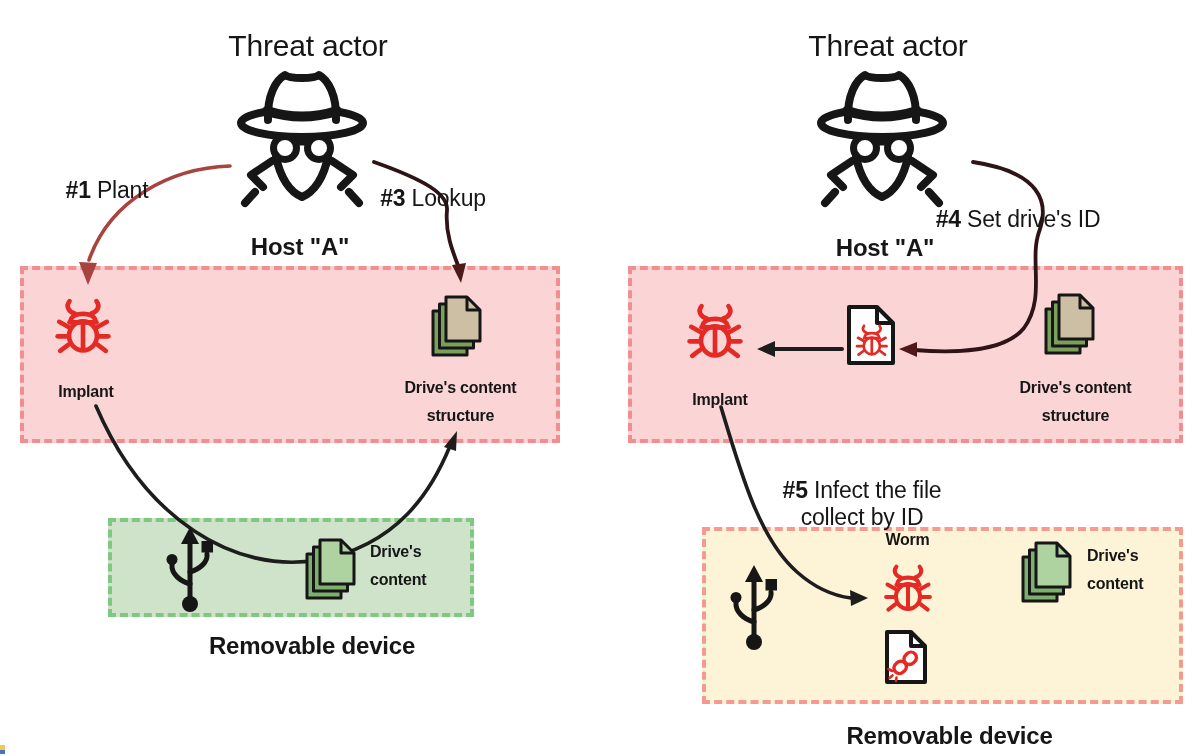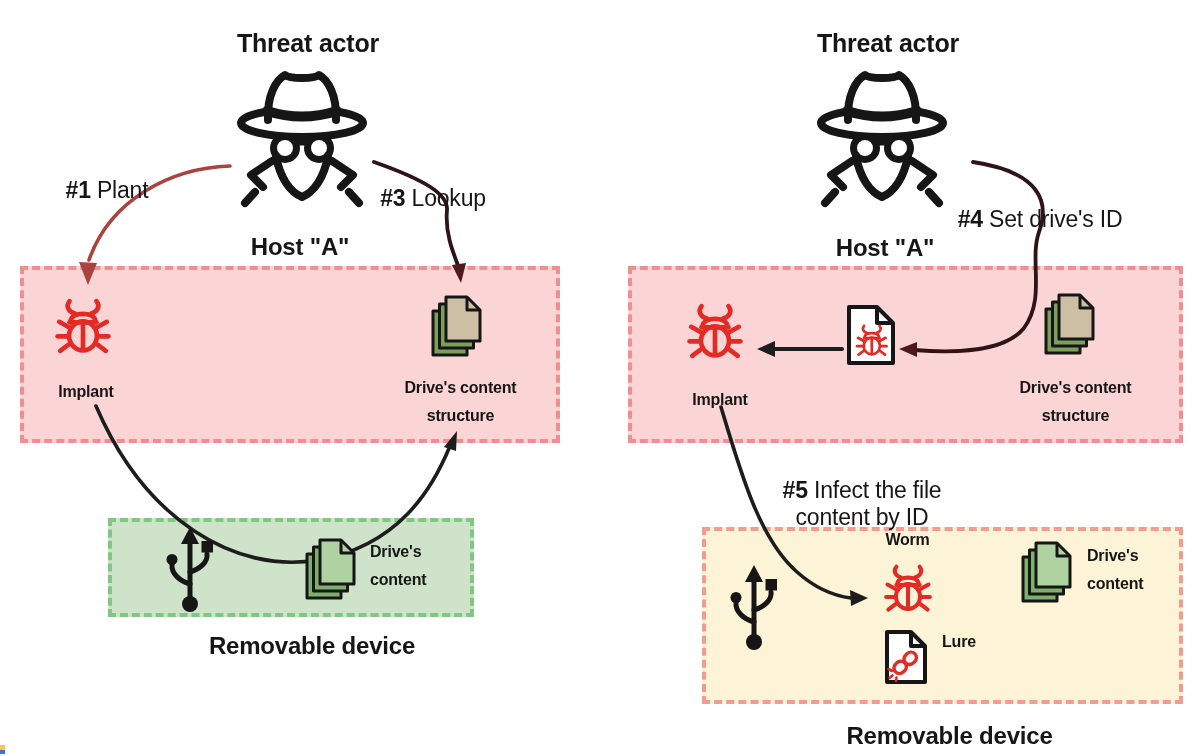--- a/index.html
+++ b/index.html
@@ -1,20 +1,20 @@
 <!DOCTYPE html>
 <html style="--ink: #161616; --bug_red: #e42a24; --plant_arrow: #a8433f; --black_arrow: #1d1d1d; --dark_arrow: #2e1416; --maroon_head: #4f181b; --host_box_fill: #fbd4d6; --host_box_border: #f18e90; --usb_box_fill: #cfe3ca; --usb_box_border: #7fc87f; --device_box_fill: #fdf3d6; --device_box_border: #f49b91; --doc_tan_front: #cdbfa4; --doc_tan_back: #7ba05c; --doc_green_front: #aed2a0; --doc_green_back: #7db06e; --artifact_yellow: #f2c94c; --artifact_blue: #4a72c4;"><head>
 <meta charset="utf-8">
 <style>
   html,body{margin:0;padding:0;background:#fff;}
   #stage{position:relative;width:1200px;height:756px;background:#fff;overflow:hidden;
          font-family:"Liberation Sans","DejaVu Sans",sans-serif;color:#161616;}
   .abs{position:absolute;}
   .center{text-align:center;}
-  .ttl{font-weight:bold;font-size:25px;letter-spacing:-0.2px;}
+  .ttl{font-weight:normal;font-size:30px;letter-spacing:-0.2px;}
   .lbl{font-weight:bold;font-size:16px;letter-spacing:-0.2px;line-height:28px;}
   .lbl2{font-weight:bold;font-size:24px;letter-spacing:-0.2px;}
   .step{font-size:23px;letter-spacing:-0.2px;line-height:27px;}
   .step b{font-weight:bold;}
   .box{box-sizing:border-box;}
   .host-box{background:var(--host_box_fill);border:4px dashed var(--host_box_border);}
   .usb-box{background:var(--usb_box_fill);border:4px dashed var(--usb_box_border);}
   .device-box{background:var(--device_box_fill);border:4px dashed var(--device_box_border);}
   .inkicon{color:var(--ink);}
   .bugicon{color:var(--bug_red);}
@@ -166,21 +166,21 @@
   </div>
 
   <div class="abs lbl2 center" style="left:162px;top:632px;width:300px">Removable device</div>
 
   <div class="abs ttl center" style="left:763px;top:29px;width:250px">Threat actor</div>
 
   <svg class="abs inkicon" style="left:816px;top:64px" width="132" height="140" viewBox="0 0 132 140">
       <use href="#g-spy"></use>
     </svg>
 
-  <div class="abs step center" style="left:915px;top:206px;width:250px">
+  <div class="abs step center" style="left:893px;top:206px;width:250px">
     <b>#4</b> <span>Set drive's ID</span>
   </div>
 
   <div class="abs lbl2 center" style="left:775px;top:234px;width:220px">Host "A"</div>
 
   <svg class="abs bugicon" style="left:686px;top:303px" width="58" height="58" viewBox="0 0 56 56">
       <use href="#g-bug"></use>
     </svg>
   <div class="abs lbl center" style="left:650px;top:386px;width:140px">Implant</div>
 
@@ -191,21 +191,21 @@
   <svg class="abs docs-tan" style="left:1043px;top:292px" width="58" height="66" viewBox="0 0 58 66">
       <use href="#g-docs"></use>
     </svg>
   <div class="abs lbl center" style="left:983px;top:374px;width:185px">
     <div>Drive's content</div>
     <div>structure</div>
   </div>
 
   <div class="abs step center" style="left:737px;top:477px;width:250px">
     <div><b>#5</b> <span>Infect the file</span></div>
-    <div>content by ID</div>
+    <div>collect by ID</div>
   </div>
 
   <svg class="abs inkicon" style="left:724px;top:565px" width="58" height="86" viewBox="0 0 58 86">
       <use href="#g-usb"></use>
     </svg>
 
   <div class="abs lbl center" style="left:845px;top:526px;width:125px">Worm</div>
   <svg class="abs bugicon" style="left:883px;top:564px" width="50" height="50" viewBox="0 0 56 56">
       <use href="#g-bug"></use>
     </svg>
@@ -215,19 +215,18 @@
     </svg>
   <div class="abs lbl" style="left:1087px;top:542px;width:110px">
     <div>Drive's</div>
     <div>content</div>
   </div>
 
   <svg class="abs" style="left:884px;top:629px" width="44" height="56" viewBox="0 0 44 56">
       <use href="#g-doclink"></use>
     </svg>
   <div class="abs lbl" style="left:942px;top:629px;width:140px;line-height:26px">
-    <div>Lure</div>
   </div>
 
   <div class="abs lbl2 center" style="left:797px;top:722px;width:305px">Removable device</div>
 
   <div id="artifact" class="abs" style="left:0;top:745px;width:5px;height:9px"></div>
 </div>
 
 </body></html>

